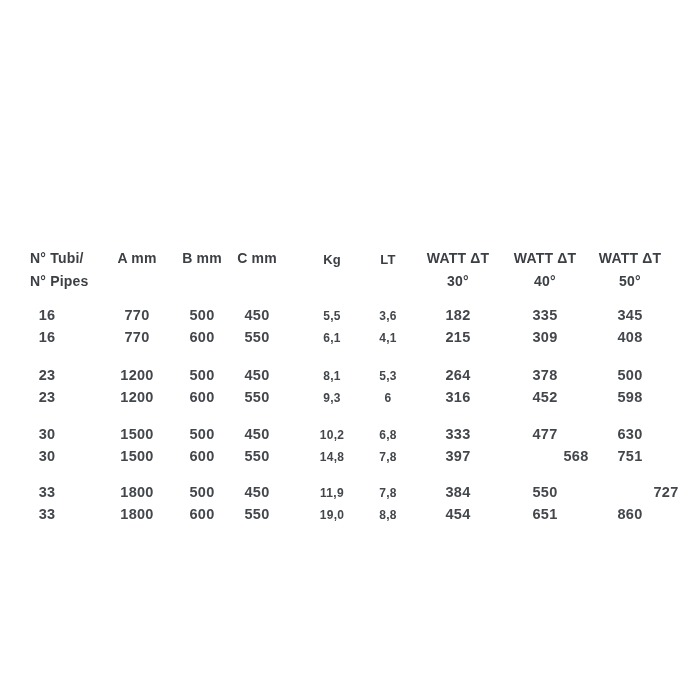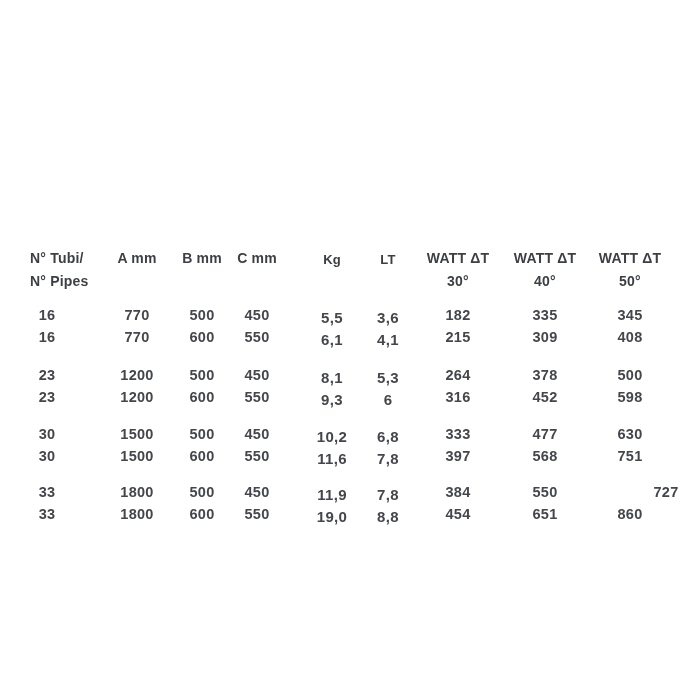--- a/index.html
+++ b/index.html
@@ -34,21 +34,21 @@
     color:var(--header-color,#3c4045);
     letter-spacing:0.2px;
   }
   .hdr.small-h{font-size:13px;}
   .val{
     font-weight:600;
     font-size:14.5px;
     color:var(--text-color,#43474c);
     letter-spacing:0.3px;
   }
-  .val.small{font-size:15px;}
+  .val.small{font-size:12px;}
 </style>
 </head>
 <body>
 
 <div class="page">
   <div class="table-area" id="table" style="--header-color: #3c4045; --text-color: #43474c;">
       <div class="cell hdr" style="left: 30px; top: 251px;">N° Tubi/</div>
       <div class="cell hdr" style="left: 30px; top: 274px;">N° Pipes</div>
       <div class="cell hdr ctr" style="left: 137px; top: 251px;">A mm</div>
       <div class="cell hdr ctr" style="left: 202px; top: 251px;">B mm</div>
@@ -103,24 +103,24 @@
       <div class="cell val ctr" style="left: 257px; top: 427px;">450</div>
       <div class="cell val small ctr" style="left: 332px; top: 429px;">10,2</div>
       <div class="cell val small ctr" style="left: 388px; top: 429px;">6,8</div>
       <div class="cell val ctr" style="left: 458px; top: 427px;">333</div>
       <div class="cell val ctr" style="left: 545px; top: 427px;">477</div>
       <div class="cell val ctr" style="left: 630px; top: 427px;">630</div>
       <div class="cell val ctr" style="left: 47px; top: 449px;">30</div>
       <div class="cell val ctr" style="left: 137px; top: 449px;">1500</div>
       <div class="cell val ctr" style="left: 202px; top: 449px;">600</div>
       <div class="cell val ctr" style="left: 257px; top: 449px;">550</div>
-      <div class="cell val small ctr" style="left: 332px; top: 451px;">11,6</div>
+      <div class="cell val small ctr" style="left: 332px; top: 451px;">14,8</div>
       <div class="cell val small ctr" style="left: 388px; top: 451px;">7,8</div>
       <div class="cell val ctr" style="left: 458px; top: 449px;">397</div>
-      <div class="cell val ctr" style="left: 545px; top: 449px;">568</div>
+      <div class="cell val ctr" style="left: 576px; top: 449px;">568</div>
       <div class="cell val ctr" style="left: 630px; top: 449px;">751</div>
       <div class="cell val ctr" style="left: 47px; top: 485px;">33</div>
       <div class="cell val ctr" style="left: 137px; top: 485px;">1800</div>
       <div class="cell val ctr" style="left: 202px; top: 485px;">500</div>
       <div class="cell val ctr" style="left: 257px; top: 485px;">450</div>
       <div class="cell val small ctr" style="left: 332px; top: 487px;">11,9</div>
       <div class="cell val small ctr" style="left: 388px; top: 487px;">7,8</div>
       <div class="cell val ctr" style="left: 458px; top: 485px;">384</div>
       <div class="cell val ctr" style="left: 545px; top: 485px;">550</div>
       <div class="cell val ctr" style="left: 666px; top: 485px;">727</div>

